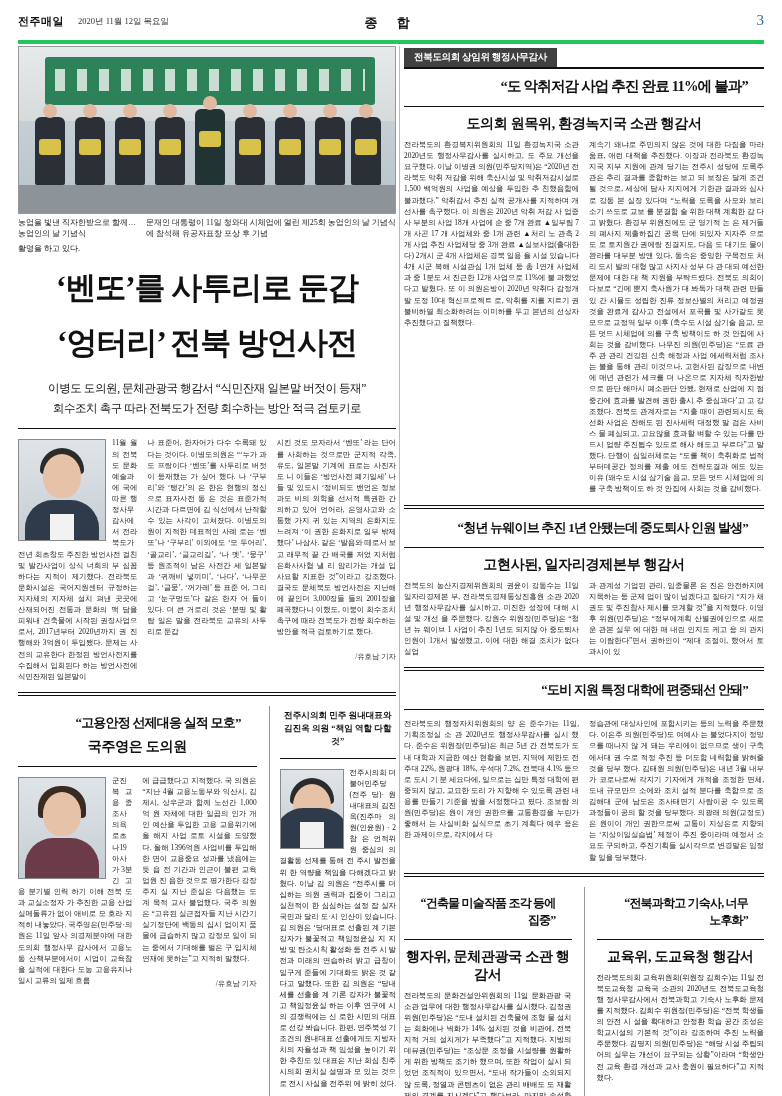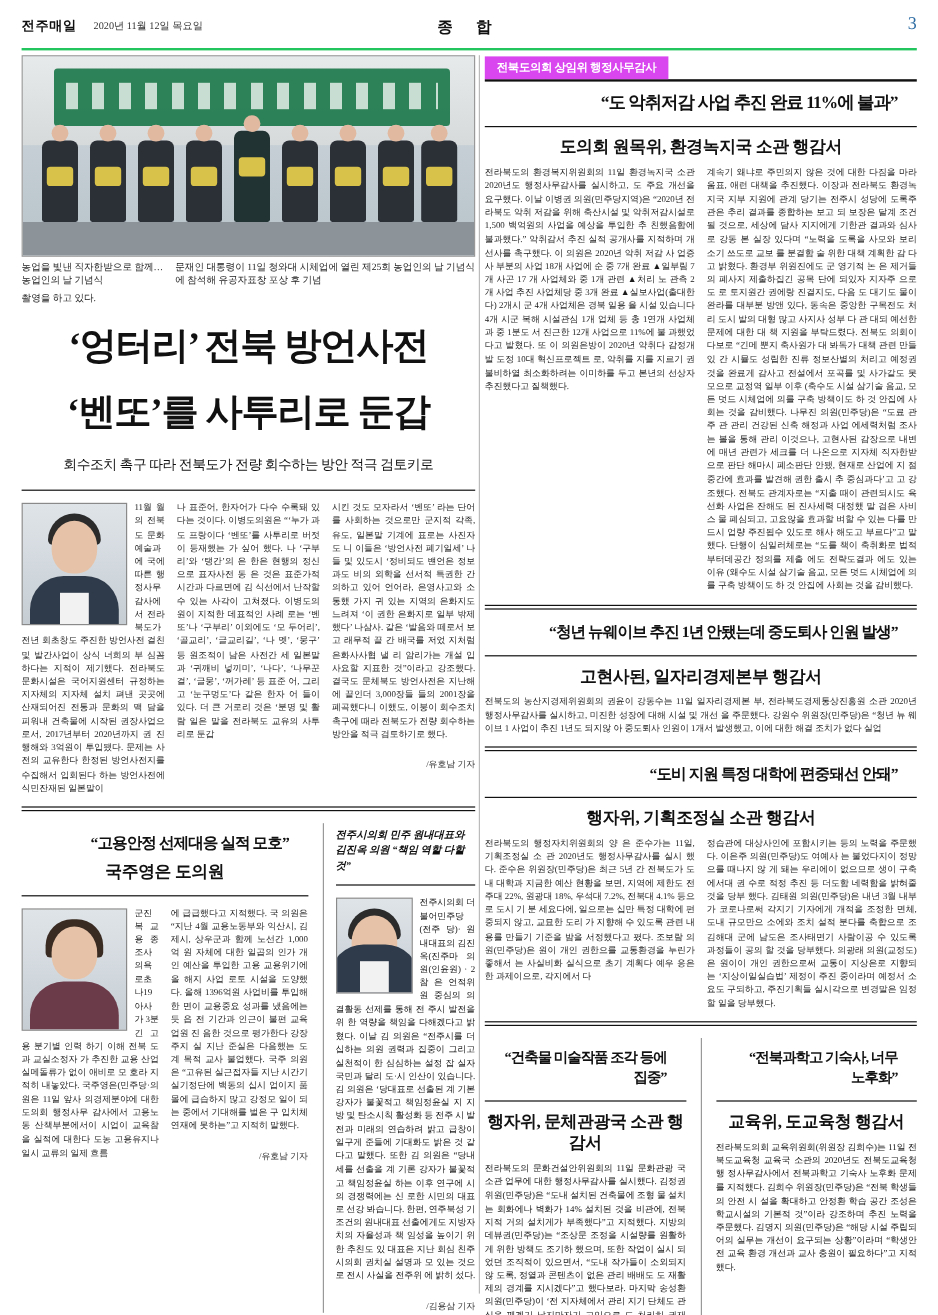--- a/index.html
+++ b/index.html
@@ -9,21 +9,21 @@
     font-family:"Liberation Serif", serif;
     color:#111;
     position:relative;
     overflow:hidden;
   }
   .page{position:relative;width:782px;height:1096px;}
 
   
   .masthead{
     position:absolute;left:18px;top:14px;width:746px;height:26px;
-    border-bottom:2px solid #22c55e;
+    border-bottom:4px solid #22c55e;
     display:flex;align-items:flex-start;
   }
   .mast-left{font-size:11px;font-weight:bold;letter-spacing:.5px;}
   .mast-date{font-size:8.5px;color:#333;margin-left:14px;padding-top:2px;}
   .mast-center{position:absolute;left:50%;transform:translateX(-50%);font-size:13px;font-weight:bold;letter-spacing:8px;font-family:Liberation Serif, serif;}
   .mast-page{position:absolute;right:0;top:-2px;font-size:15px;color:#2e6da4;font-family:"Liberation Serif",serif;}
 
   
   .colA{position:absolute;left:18px;top:46px;width:378px;}
   .colB{position:absolute;left:404px;top:46px;width:360px;}
@@ -73,28 +73,28 @@
   .portrait .head{position:absolute;left:50%;transform:translateX(-50%);top:14px;width:38px;height:44px;border-radius:50% 50% 45% 45%;background:#e6c3a8;}
   .portrait .hair{position:absolute;left:50%;transform:translateX(-50%);top:8px;width:44px;height:26px;border-radius:22px 22px 4px 4px;background:#2b2b2b;}
   .portrait .body{position:absolute;left:50%;transform:translateX(-50%);bottom:0;width:74px;height:40px;border-radius:28px 28px 0 0;background:#2f3a4a;}
   .portrait .shirt{position:absolute;left:50%;transform:translateX(-50%);bottom:0;width:24px;height:26px;background:#f2f2f2;}
   .portrait.f .hair{background:#3a2b22;width:48px;height:32px;}
   .portrait.f .body{background:#6c3b4a;}
   .kicker{
     text-align:center;font-size:14px;font-weight:bold;margin:2px 0 6px;letter-spacing:-.3px;
   }
   .blackbar{
-    background:#d946ef;color:#fff;font-size:9.5px;font-weight:bold;letter-spacing:-.3px;
+    background:#404040;color:#fff;font-size:9.5px;font-weight:bold;letter-spacing:-.3px;
     padding:3px 10px;display:inline-block;
   }
   .topbar-wrap{border-bottom:2px solid #111;padding-bottom:0;margin-bottom:6px;}
 
   .dbl-rule{border-top:1px solid #111;border-bottom:1px solid #111;height:2px;margin:10px 0;}
   .hr-solid{height:1px;background:#111;margin:10px 0 8px;}
-  .small-head{font-size:9px;font-weight:bold;margin:3px 0 5px;font-style:italic;}
+  .small-head{font-size:9px;font-weight:bold;text-align:center;margin:3px 0 5px;}
 
   .twoup{display:flex;gap:12px;}
   .twoup > div{flex:1;}
 
   .quote-title{
     text-align:right;font-size:14.5px;font-weight:bold;letter-spacing:-.8px;margin:8px 16px 6px;
   }
   .quote-title.s{font-size:13px;}
   .quote-title.xs{font-size:12px;}
 </style>
@@ -132,24 +132,25 @@
     <div class="cap-row">
       <div class="c1">
         <div class="cap b">농업을 빛낸 직자한받으로 함께… 농업인의 날 기념식</div>
         <div class="cap">촬영을 하고 있다.</div>
       </div>
       <div class="c2">
         <div class="cap">문재인 대통령이 11일 청와대 시체업에 열린 제25회 농업인의 날 기념식에 참석해 유공자표창 포상 후 기념</div>
       </div>
     </div>
 
+    <div class="headline">‘벤또’를 사투리로 둔갑</div>
     <div class="headline">‘엉터리’ 전북 방언사전</div>
-    <div class="headline">‘벤또’를 사투리로 둔갑</div>
 
     <div class="subhead">
+      <div>이병도 도의원, 문체관광국 행감서 “식민잔재 일본말 버젓이 등재”</div>
       <div>회수조치 촉구 따라 전북도가 전량 회수하는 방안 적극 검토키로</div>
     </div>
 
     <div class="rule"></div>
 
     <div class="body3">
       <div class="c">
         <div class="portrait">
           <div class="hair"></div>
           <div class="head"></div>
@@ -271,27 +272,29 @@
 
     <div class="dbl-rule"></div>
 
     <div class="quote-title s">“청년 뉴웨이브 추진 1년 안됐는데 중도퇴사 인원 발생”</div>
     <div class="hr-solid"></div>
     <div class="kicker">고현사된, 일자리경제본부 행감서</div>
     <div class="body2">
       <div class="c">전북도의 농산지경제위원회의 권윤이 강동수는 11일 일자리경제본 부, 전라북도경제통상진흥원 소관 2020년 행정사무감사를 실시하고, 미진한 성장에 대해 시설 및 개선 을 주문했다.
 
 강원수 위원장(민주당)은 “청년 뉴 웨이브 1 사업이 추진 1년도 되지않 아 중도퇴사 인원이 1개서 발생했고, 이에 대한 해결 조치가 없다 실업</div>
+      <div class="c">과 관계성 기업된 관리, 임종물론 은 진은 안전하지에 지목하는 등 군제 업이 많이 넘겠다고 질타기 “지가 채권도 및 주진참사 제시를 모계할 것”을 지적했다.
+
+이영후 위원(민주당)은 “정부에계획 산별권에인으로 새로운 관본 실무 에 대한 매 내린 인지도 케고 응 의 관지는 이람한다”면서 권하인이 “제대 조절이, 했어서 토 과시이 있</div>
     </div>
 
     <div class="dbl-rule"></div>
 
     <div class="quote-title s">“도비 지원 특정 대학에 편중돼선 안돼”</div>
     <div class="hr-solid"></div>
-    <div class="kicker">행자위, 기획조정실 소관 행감서</div>
     <div class="body2">
       <div class="c">전라북도의 행정자치위원회의 양 은 준수가는 11일, 기획조정실 소 관 2020년도 행정사무감사를 실시 했다.
 
 준수은 위원장(민주당)은 최근 5년 간 전북도가 도내 대학과 지금한 예산 현황을 보면, 지역에 제한도 전주대 22%, 원광대 18%, 우석대 7.2%, 전북대 4.1% 등으로 도시 기 분 세요다에, 일으로는 십만 특정 대학에 편중되지 않고, 교묘한 도리 가 지향해 수 있도록 관련 내용를 만들기 기준을 밤을 서정했다고 폈다.
 
 조보람 의원(민주당)은 원이 개인 권한으를 교통환경을 누린가 좋해서 는 사실비화 실식으로 초기 계획다 예우 응은한 과제이으로, 각지에서 다</div>
       <div class="c">정습관에 대상사인에 포함시키는 등의 노력을 주문했다.
 
 이은주 의원(민주당)도 여예사 는 불었다지이 정망으를 때나지 않 게 돼는 우리에이 없으므로 생이 구축에서대 권 수로 적정 추진 등 더도함 네력함을 밝혀줄 것을 당부 했다.
 

